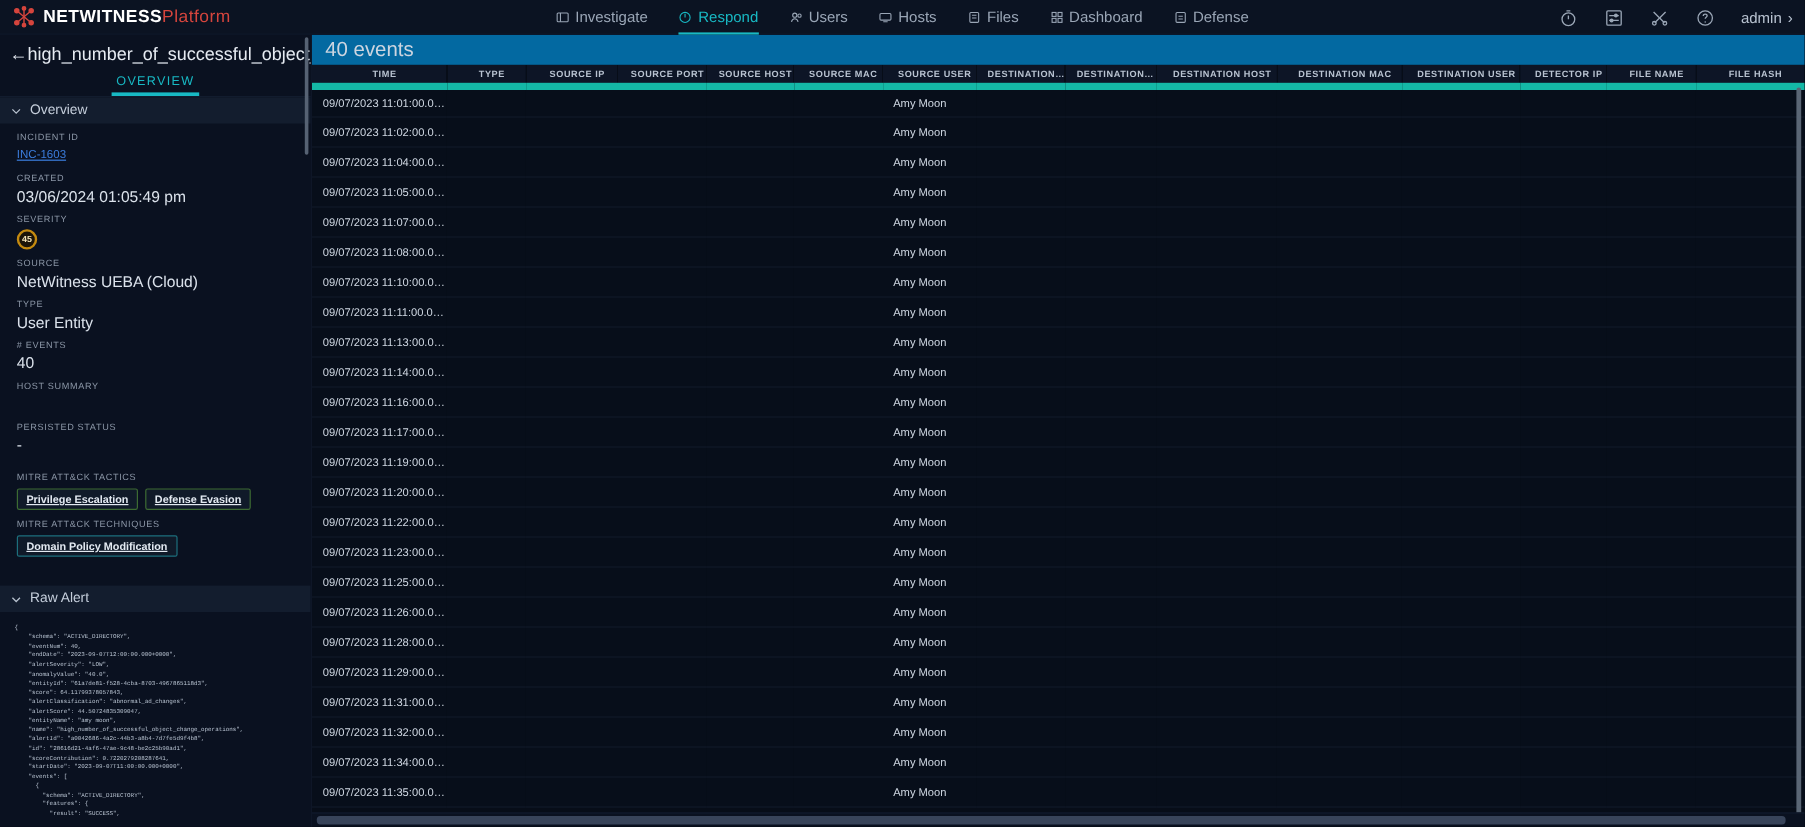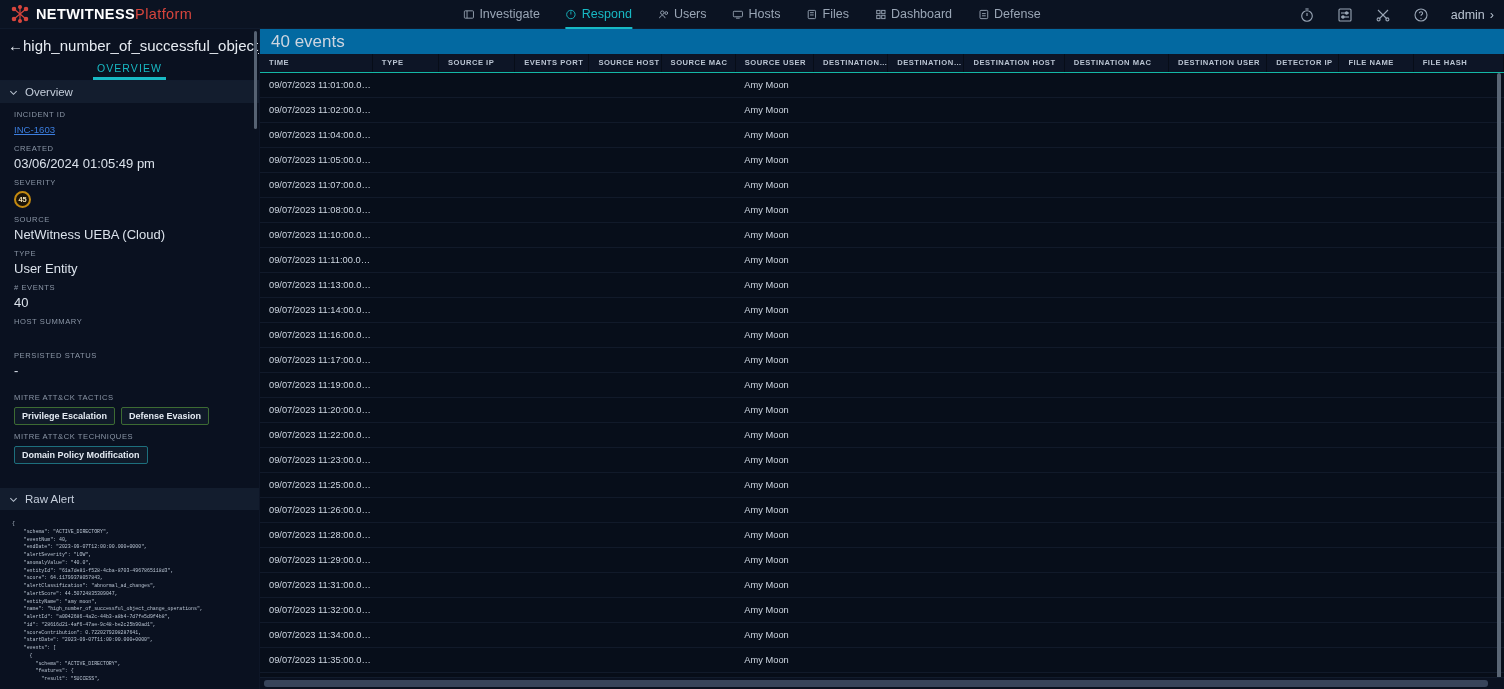--- a/index.html
+++ b/index.html
@@ -85,21 +85,21 @@
   .flink { font-size: 9.6px; color: #3b7ddd; text-decoration: underline; cursor: pointer; margin-top: 3px; display:inline-block;}
   .sev-badge {
     margin-top: 4px; width: 17px; height: 17px; border-radius: 50%;
     background: #1b1408; border: 2px solid #c48a10;
     display: flex; align-items: center; justify-content: center;
     font-size: 7.4px; color: #f3e3b8; font-weight: 700;
   }
   .tagrow { display: flex; gap: 6px; margin-top: 5px; flex-wrap: wrap; }
   .tag {
     font-size: 9px; font-weight: 700; padding: 3px 7px;
-    border-radius: 2px; color: #e3eaf2; background: #101a29;
+    border-radius: 2px; color: #e3eaf2; background: #101a29; text-decoration: underline;
   }
   .tag.green { border: 1px solid #3d6b33; }
   .tag.teal  { border: 1px solid #1d6f7d; }
 
   .rawjson {
     font-family: "Liberation Mono", monospace;
     font-size: 4.9px; line-height: 1.58;
     color: #b9c4d2; white-space: pre;
     padding: 10px 0 0 12px;
   }
@@ -112,24 +112,24 @@
   
   .main { flex: 1; height: 660px; background: #070d18; position: relative; overflow: hidden; }
   .events-count {
     height: 25px; display: flex; align-items: center; padding-left: 11px;
     font-size: 17px; color: #cdd5e0; background: #0369a1;
   }
   .tbl { width: 100%; border-collapse: collapse; table-layout: fixed; }
   .tbl th {
     background: #0d1526; height: 18px;
     font-size: 7.6px; letter-spacing: .5px; font-weight: 700;
-    color: #b9c3d1; text-align: left; padding-left: 9px;
+    color: #b9c3d1; text-align: center; padding-left: 9px;
     border-right: 1px solid #16203200; white-space: nowrap;
     overflow: hidden; text-overflow: ellipsis;
-    border-bottom: 1px solid #14b8a6;
+    border-bottom: 6px solid #14b8a6;
     cursor: pointer;
   }
   .tbl td {
     height: 25px; font-size: 9.3px; color: #cfd7e2;
     padding-left: 9px; border-bottom: 1px solid #111a2a;
     white-space: nowrap; overflow: hidden; text-overflow: ellipsis;
   }
   .tbl tbody tr { background: #070e1a; cursor: pointer; }
 
   .vthumb {
@@ -371,21 +371,21 @@
           <col style="width:98px">
         <col style="width:72px">
           <col style="width:74px">
           <col style="width:90px">
       </colgroup>
       <thead>
         <tr>
           <th>TIME</th>
           <th>TYPE</th>
           <th>SOURCE IP</th>
-          <th>EVENTS PORT</th>
+          <th>SOURCE PORT</th>
           <th>SOURCE HOST</th>
           <th>SOURCE MAC</th>
           <th>SOURCE USER</th>
           <th>DESTINATION IP</th>
           <th>DESTINATION P...</th>
           <th>DESTINATION HOST</th>
           <th>DESTINATION MAC</th>
           <th>DESTINATION USER</th>
           <th>DETECTOR IP</th>
           <th>FILE NAME</th>

